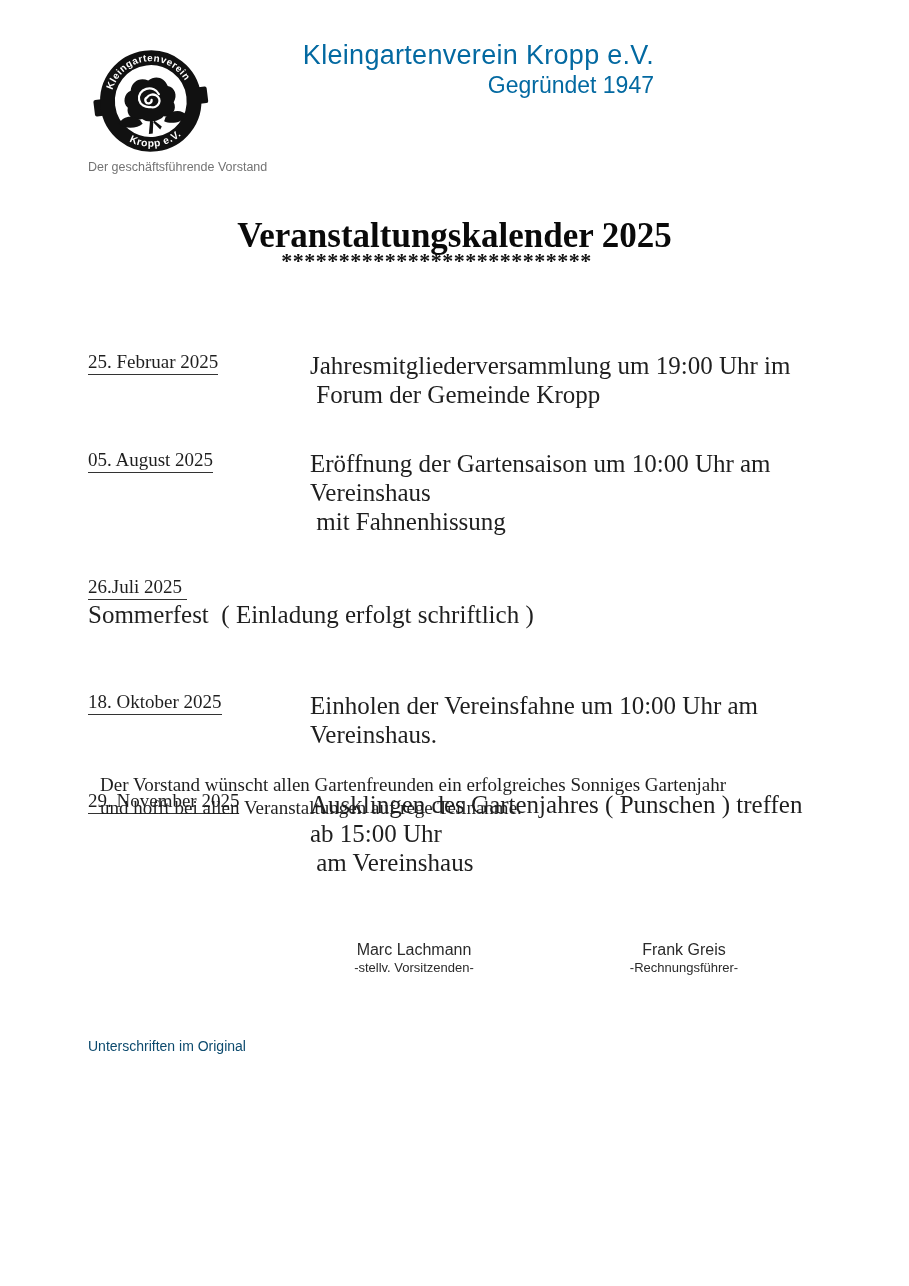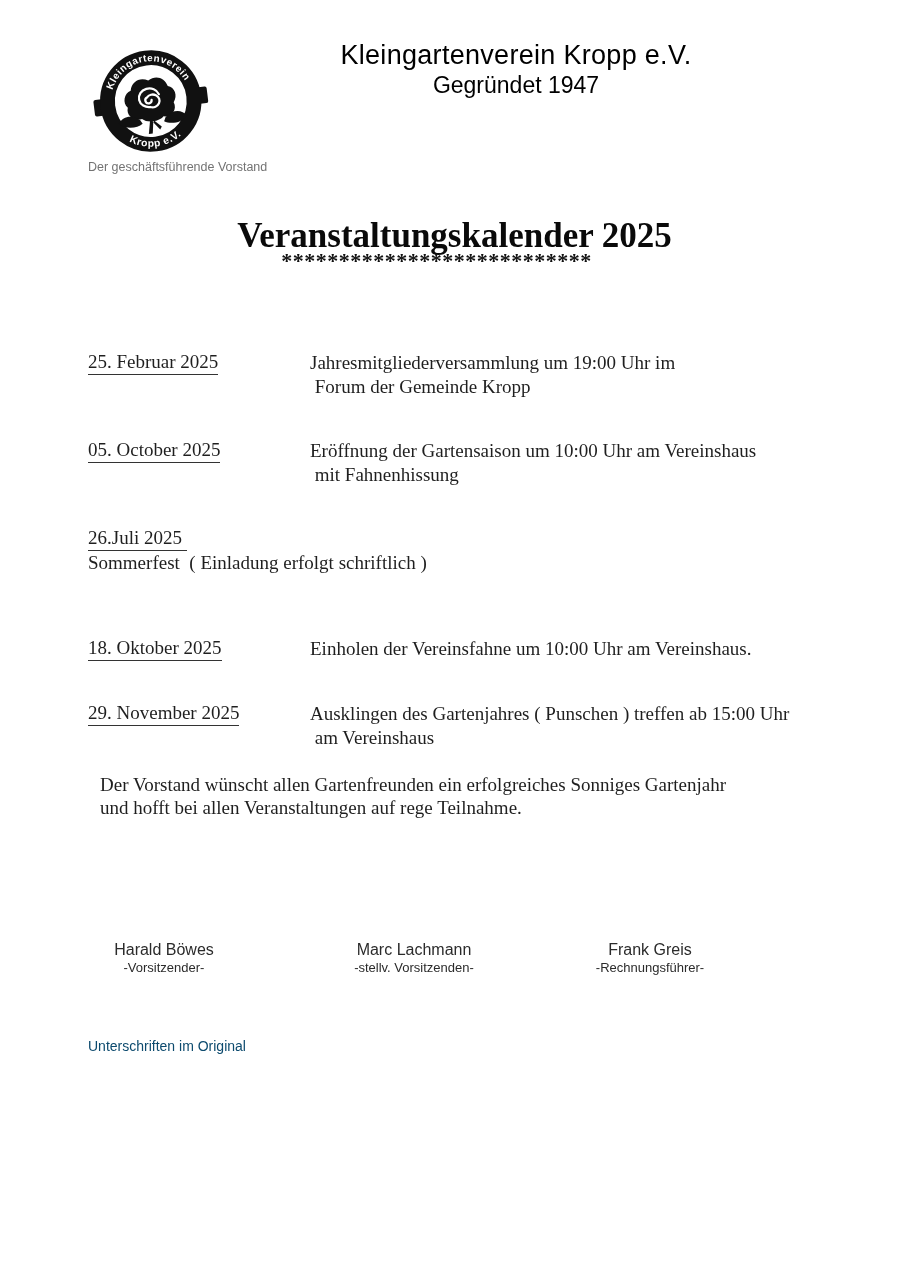--- a/index.html
+++ b/index.html
@@ -11,24 +11,23 @@
     font-family:"Liberation Serif",serif;
     color:#1f1f1f;
     overflow:hidden;
   }
   
   .logo-wrap{position:absolute;left:92px;top:44px;width:118px;height:118px;}
   .logo-wrap svg{display:block;}
   .logo-wrap text{font-family:"Liberation Sans",sans-serif;}
   .masthead{
     position:absolute;left:288px;top:40px;width:366px;
-    text-align:center;
+    text-align:right;
     font-family:"Liberation Sans",sans-serif;
-    color:#000000;
-    margin-left:45px;
+    color:#0369a1;
   }
   .club-name{font-size:27px;line-height:31px;letter-spacing:0.3px;}
   .founded{font-size:23px;line-height:23px;margin-top:3px;}
   .board-label{
     position:absolute;left:88px;top:160px;
     font-family:"Liberation Sans",sans-serif;
     font-size:12.5px;color:#737373;
   }
   
   .heading-block{position:absolute;top:220px;left:0;width:909px;text-align:center;}
@@ -46,37 +45,37 @@
   .event-row.mb40{margin-bottom:40px;}
   .event-row.mb62{margin-bottom:62px;flex-direction:column;}
   .event-row.mb41{margin-bottom:41px;margin-top:48px;}
   .event-date{width:222px;flex-shrink:0;font-size:19px;line-height:22px;}
   .event-date span{
     display:inline-block;
     border-bottom:1.5px solid #333;
     padding-bottom:1px;
   }
   .event-desc{
-    width:505px;font-size:19px;line-height:24px;
+    width:505px;font-size:25px;line-height:29px;
     white-space:pre-line;
   }
   
   .closing{
     position:absolute;left:100px;top:773px;width:660px;
     font-size:19px;line-height:23px;white-space:pre-line;
   }
   
   .signatures{position:absolute;left:0;top:940px;width:909px;height:50px;}
   .sig-col{
     position:absolute;top:0;text-align:center;
     font-family:"Liberation Sans",sans-serif;color:#2b2b2b;
   }
   .sig-col.c1{left:59px;width:210px;}
   .sig-col.c2{left:304px;width:220px;}
-  .sig-col.c3{left:539px;width:222px;}
+  .sig-col.c3{left:573px;width:222px;}
   .sig-name{font-size:16px;line-height:19px;}
   .sig-role{font-size:13px;line-height:16px;margin-top:1px;}
   
   .footer-note{
     position:absolute;left:88px;top:1038px;
     font-family:"Liberation Sans",sans-serif;
     font-size:14px;color:#0c4a6e;
   }
 </style>
 </head>
@@ -126,21 +125,21 @@
     <div class="asterisk-divider">***************************</div>
   </div>
 
   <div class="events">
     <div class="event-row mb40">
       <div class="event-date"><span>25. Februar 2025</span></div>
       <div class="event-desc">Jahresmitgliederversammlung um 19:00 Uhr im
 &nbsp;Forum der Gemeinde Kropp</div>
     </div>
     <div class="event-row mb40">
-      <div class="event-date"><span>05. October 2025</span></div>
+      <div class="event-date"><span>05. August 2025</span></div>
       <div class="event-desc">Eröffnung der Gartensaison um 10:00 Uhr am Vereinshaus
 &nbsp;mit Fahnenhissung</div>
     </div>
     <div class="event-row mb62">
       <div class="event-date"><span>26.Juli 2025&nbsp;</span></div>
       <div class="event-desc">Sommerfest&nbsp; ( Einladung erfolgt schriftlich )</div>
     </div>
     <div class="event-row mb41">
       <div class="event-date"><span>18. Oktober 2025</span></div>
       <div class="event-desc">Einholen der Vereinsfahne um 10:00 Uhr am Vereinshaus.</div>
@@ -149,24 +148,20 @@
       <div class="event-date"><span>29. November 2025</span></div>
       <div class="event-desc">Ausklingen des Gartenjahres ( Punschen ) treffen ab 15:00 Uhr
 &nbsp;am Vereinshaus</div>
     </div>
   </div>
 
   <div class="closing">Der Vorstand wünscht allen Gartenfreunden ein erfolgreiches Sonniges Gartenjahr
 und hofft bei allen Veranstaltungen auf rege Teilnahme.</div>
 
   <div class="signatures">
-    <div class="sig-col c1">
-      <div class="sig-name">Harald Böwes</div>
-      <div class="sig-role">-Vorsitzender-</div>
-    </div>
     <div class="sig-col c2">
       <div class="sig-name">Marc Lachmann</div>
       <div class="sig-role">-stellv. Vorsitzenden-</div>
     </div>
     <div class="sig-col c3">
       <div class="sig-name">Frank Greis</div>
       <div class="sig-role">-Rechnungsführer-</div>
     </div>
   </div>
 

